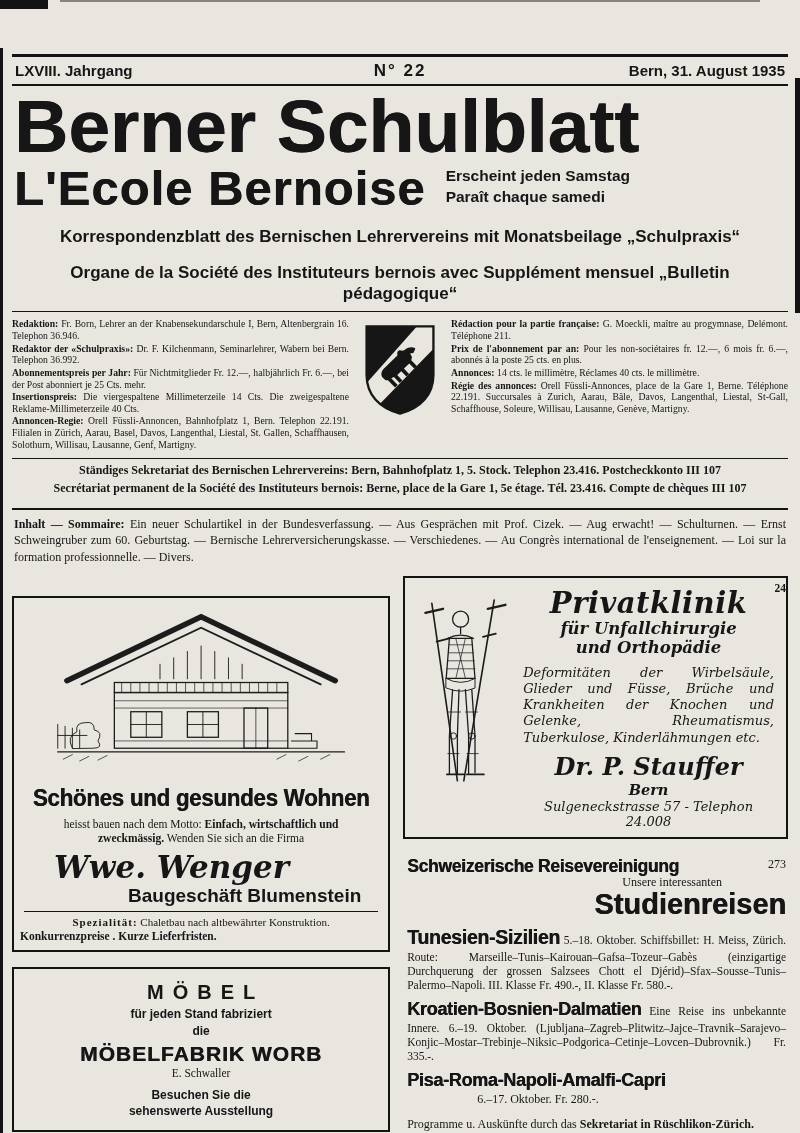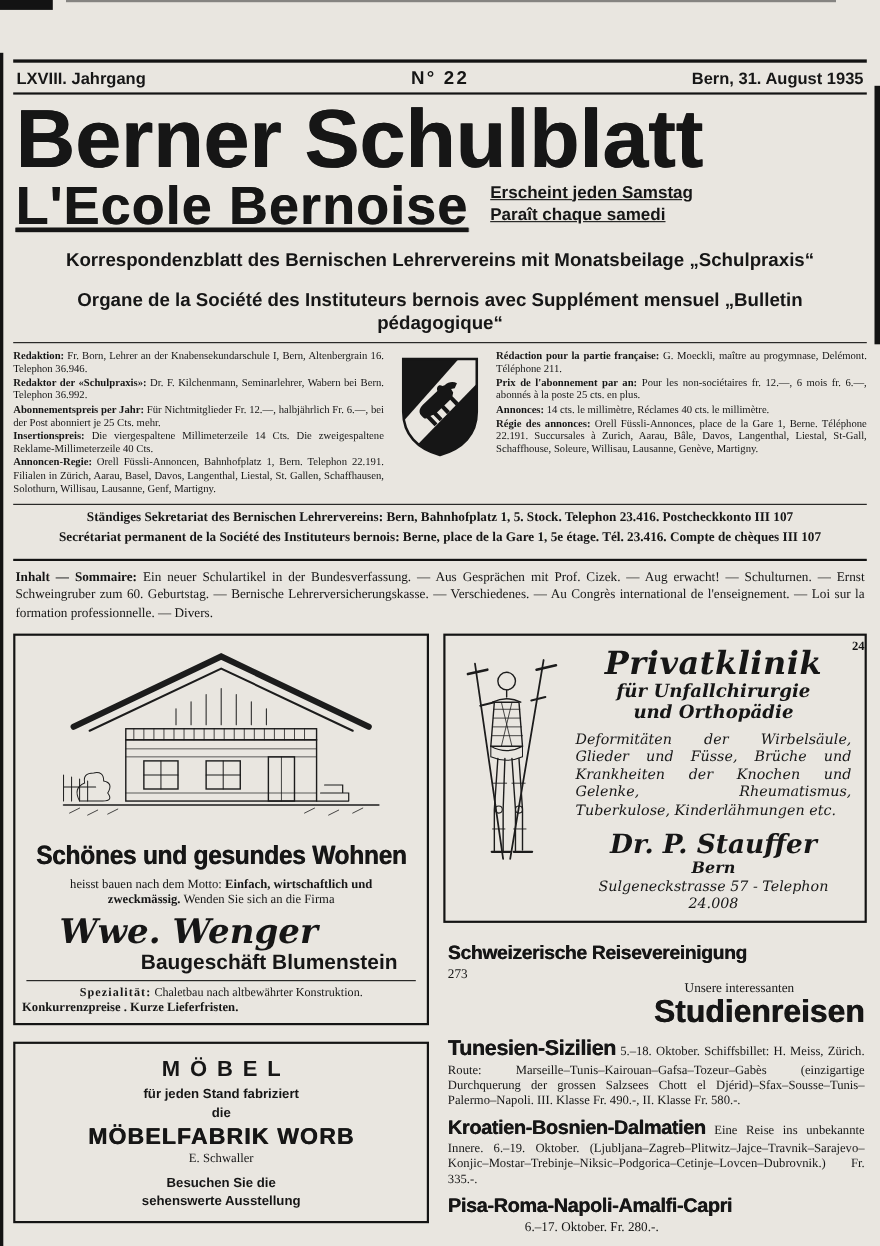--- a/index.html
+++ b/index.html
@@ -23,21 +23,21 @@
     padding:4px 3px 3px; font-family:"Liberation Sans",sans-serif; font-weight:bold; font-size:15px;
   }
   .issue-bar .right { text-align:right; }
   .issue-no { font-size:17px; letter-spacing:2px; padding:0 10px; }
 
   .title-de {
     font-family:"Liberation Sans",sans-serif; font-weight:bold; font-size:75px;
     line-height:.98; padding:4px 0 0 2px; letter-spacing:0; white-space:nowrap;
     text-shadow:.6px 0 0 currentColor;
   }
-  .title2-row { display:flex; align-items:flex-start; gap:20px; padding:2px 0 0 2px;text-decoration:underline; }
+  .title2-row { display:flex; align-items:center; gap:20px; padding:2px 0 0 2px; }
   .title-fr {
     font-family:"Liberation Sans",sans-serif; font-weight:bold; font-size:49px; line-height:.92;
     letter-spacing:1px; white-space:nowrap; text-shadow:.5px 0 0 currentColor;
   }
   .schedule { font-family:"Liberation Sans",sans-serif; font-weight:bold; font-size:15.5px; line-height:1.3; padding-bottom:3px; }
 
   .subtitle {
     font-family:"Liberation Sans",sans-serif; font-weight:bold; font-size:17px;
     text-align:center; margin-top:15px; line-height:1.25;
   }
@@ -49,21 +49,21 @@
   .imprint-col { flex:1 1 0; }
   .imprint p { margin-bottom:1px; }
   .imprint b { font-family:"Liberation Serif",serif; }
   .bear-wrap { flex:0 0 86px; display:flex; justify-content:center; align-items:flex-start; padding-top:4px; }
 
   .secretariat { text-align:center; font-weight:bold; font-size:12px; line-height:1.45; padding:3px 0 4px; }
 
   .contents { margin:6px 2px 0; font-size:12px; line-height:1.35; text-align:justify; }
 
   .ads { display:flex; gap:13px; margin-top:11px; align-items:flex-start; }
-  .ads-left { flex:0 0 352px; display:flex; flex-direction:column; gap:15px; }
+  .ads-left { flex:0 0 352px; display:flex; flex-direction:column; gap:15px;margin-top:20px; }
   .ads-right { flex:1 1 auto; display:flex; flex-direction:column; gap:15px; }
   .ad-box { border:2.5px solid #141414; position:relative; background:transparent; }
 
   
   .ad-wohnen { padding:6px 6px 8px; }
   .chalet-svg { display:block; width:100%; height:178px; }
   .wohnen-headline {
     font-family:"Liberation Sans",sans-serif; font-weight:bold; font-size:24px;
     text-align:center; white-space:nowrap; transform:scaleX(.93); letter-spacing:-.3px;
     margin-top:2px; text-shadow:.5px 0 0 currentColor;
@@ -92,21 +92,21 @@
   .klinik-text { flex:1 1 auto; font-family:"DejaVu Serif",serif; font-style:italic; }
   .klinik-title { font-weight:bold; font-size:29px; text-align:center; letter-spacing:.5px; }
   .klinik-sub { font-weight:bold; font-size:16.5px; text-align:center; line-height:1.15; }
   .klinik-body { font-size:13px; line-height:1.25; text-align:justify; margin:7px 2px 6px; }
   .klinik-doctor { font-weight:bold; font-size:24px; text-align:center; margin-top:2px; }
   .klinik-city { font-weight:bold; font-size:14.5px; text-align:center; }
   .klinik-address { font-size:13px; text-align:center; margin-top:1px; }
 
   
   .ad-reisen { position:relative; padding:2px 2px 0 4px; }
-  .reisen-head { display:flex; justify-content:space-between; align-items:flex-start;flex-direction:column; }
+  .reisen-head { display:flex; justify-content:space-between; align-items:flex-start; }
   .reisen-org { font-family:"Liberation Sans",sans-serif; font-weight:bold; font-size:17.5px; letter-spacing:-.3px; text-shadow:.4px 0 0 currentColor; }
   .reisen-number { font-size:12px; font-weight:normal; padding-top:1px; }
   .reisen-intro { text-align:right; font-size:12px; margin:-2px 64px 0 0; }
   .reisen-headline { text-align:right; font-family:"Liberation Sans",sans-serif; font-weight:bold; font-size:29px; line-height:1; margin:0 0 7px; text-shadow:.6px 0 0 currentColor; }
   .trip { font-size:11.5px; line-height:1.22; text-align:justify; margin-bottom:7px; }
   .trip-title { font-family:"Liberation Sans",sans-serif; font-weight:bold; font-size:18px; letter-spacing:-.3px; text-shadow:.4px 0 0 currentColor; }
   .trip-title-lg { font-size:19.5px; }
   .trip-title-block { display:block; margin-bottom:1px; }
   .trip-pisa-text { font-size:12px; margin:0 0 9px 70px; }
   .reisen-footer { font-size:12px; line-height:1.35; margin-top:4px; }

